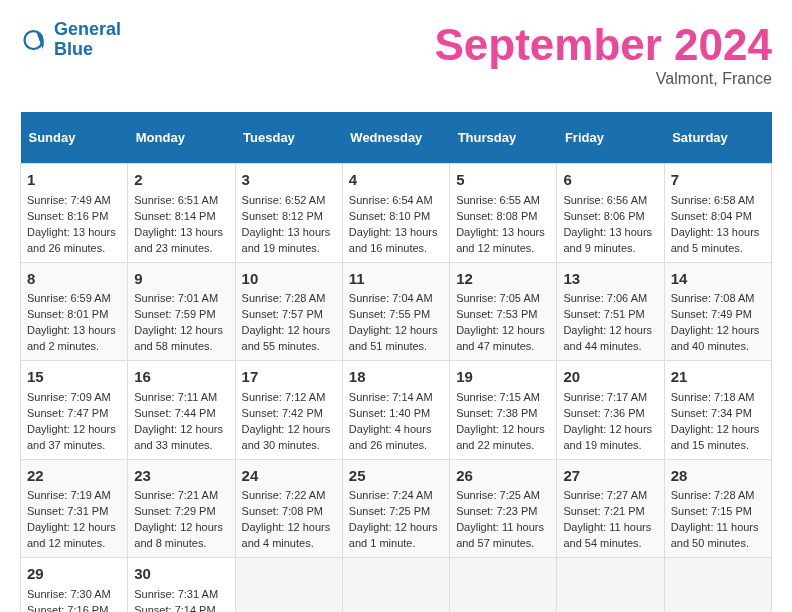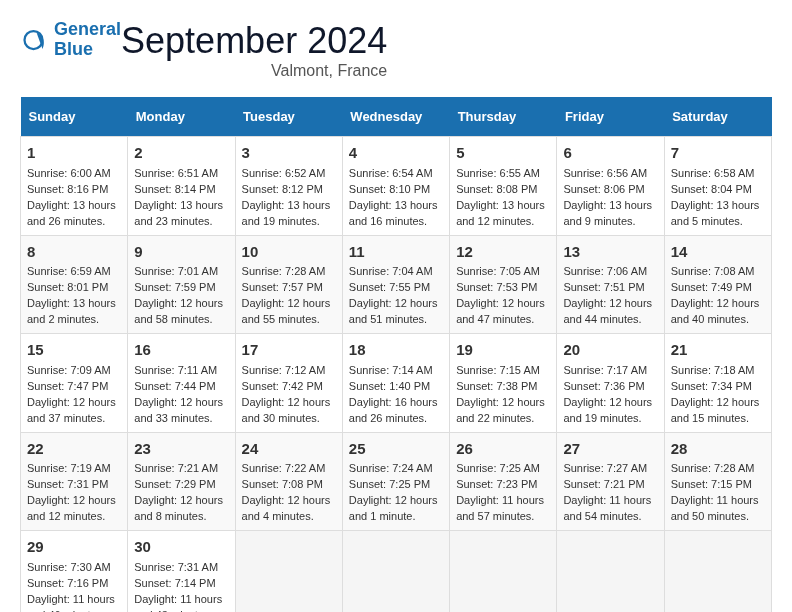--- a/index.html
+++ b/index.html
@@ -5,59 +5,60 @@
     * { box-sizing: border-box; margin: 0; padding: 0; }
     body {
       font-family: Arial, sans-serif;
       background: #fff;
       width: 792px;
       min-height: 612px;
       padding: 20px;
     }
     .header {
       display: flex;
+      justify-content: space-between;
       align-items: flex-start;
-      margin-bottom: 17px;
+      margin-bottom: 24px;
     }
     .logo {
       display: flex;
       align-items: center;
       gap: 4px;
     }
     .logo-text {
       font-size: 18px;
       font-weight: bold;
       color: #333;
       line-height: 1.1;
     }
     .logo-text span { color: #1a6faf; }
     .logo-icon {
       width: 30px;
       height: 30px;
     }
     .title-block { text-align: right; }
     .month-title {
-      font-size: 36px;
-      color: #0f172a;
-      font-weight: normal;
+      font-size: 44px;
+      color: #ec4899;
+      font-weight: bold;
     }
     .location {
       font-size: 16px;
       color: #555;
     }
     table {
       width: 100%;
       border-collapse: collapse;
       font-size: 11px;
     }
     th {
       background-color: #1a6faf;
       color: #fff;
       text-align: left;
-      padding: 12px 8px;
+      padding: 18px 8px;
       font-size: 13px;
       font-weight: bold;
     }
     td {
       border: 1px solid #ddd;
       vertical-align: top;
       padding: 5px 6px;
       width: 14.28%;
       height: 80px;
       color: #333;
@@ -102,42 +103,42 @@
       <th>Monday</th>
       <th>Tuesday</th>
       <th>Wednesday</th>
       <th>Thursday</th>
       <th>Friday</th>
       <th>Saturday</th>
     </tr>
   </thead>
   <tbody id="calendar-body">
   <tr>
-        <td><span class="day-num">1</span><span>Sunrise: 6:00 AM</span><br><span>Sunset: 8:16 PM</span><br><span>Daylight: 13 hours and 26 minutes.</span></td>
+        <td><span class="day-num">1</span><span>Sunrise: 7:49 AM</span><br><span>Sunset: 8:16 PM</span><br><span>Daylight: 13 hours and 26 minutes.</span></td>
         <td><span class="day-num">2</span><span>Sunrise: 6:51 AM</span><br><span>Sunset: 8:14 PM</span><br><span>Daylight: 13 hours and 23 minutes.</span></td>
         <td><span class="day-num">3</span><span>Sunrise: 6:52 AM</span><br><span>Sunset: 8:12 PM</span><br><span>Daylight: 13 hours and 19 minutes.</span></td>
         <td><span class="day-num">4</span><span>Sunrise: 6:54 AM</span><br><span>Sunset: 8:10 PM</span><br><span>Daylight: 13 hours and 16 minutes.</span></td>
         <td><span class="day-num">5</span><span>Sunrise: 6:55 AM</span><br><span>Sunset: 8:08 PM</span><br><span>Daylight: 13 hours and 12 minutes.</span></td>
         <td><span class="day-num">6</span><span>Sunrise: 6:56 AM</span><br><span>Sunset: 8:06 PM</span><br><span>Daylight: 13 hours and 9 minutes.</span></td>
         <td><span class="day-num">7</span><span>Sunrise: 6:58 AM</span><br><span>Sunset: 8:04 PM</span><br><span>Daylight: 13 hours and 5 minutes.</span></td>
       </tr>
       <tr>
         <td><span class="day-num">8</span><span>Sunrise: 6:59 AM</span><br><span>Sunset: 8:01 PM</span><br><span>Daylight: 13 hours and 2 minutes.</span></td>
         <td><span class="day-num">9</span><span>Sunrise: 7:01 AM</span><br><span>Sunset: 7:59 PM</span><br><span>Daylight: 12 hours and 58 minutes.</span></td>
         <td><span class="day-num">10</span><span>Sunrise: 7:28 AM</span><br><span>Sunset: 7:57 PM</span><br><span>Daylight: 12 hours and 55 minutes.</span></td>
         <td><span class="day-num">11</span><span>Sunrise: 7:04 AM</span><br><span>Sunset: 7:55 PM</span><br><span>Daylight: 12 hours and 51 minutes.</span></td>
         <td><span class="day-num">12</span><span>Sunrise: 7:05 AM</span><br><span>Sunset: 7:53 PM</span><br><span>Daylight: 12 hours and 47 minutes.</span></td>
         <td><span class="day-num">13</span><span>Sunrise: 7:06 AM</span><br><span>Sunset: 7:51 PM</span><br><span>Daylight: 12 hours and 44 minutes.</span></td>
         <td><span class="day-num">14</span><span>Sunrise: 7:08 AM</span><br><span>Sunset: 7:49 PM</span><br><span>Daylight: 12 hours and 40 minutes.</span></td>
       </tr>
       <tr>
         <td><span class="day-num">15</span><span>Sunrise: 7:09 AM</span><br><span>Sunset: 7:47 PM</span><br><span>Daylight: 12 hours and 37 minutes.</span></td>
         <td><span class="day-num">16</span><span>Sunrise: 7:11 AM</span><br><span>Sunset: 7:44 PM</span><br><span>Daylight: 12 hours and 33 minutes.</span></td>
         <td><span class="day-num">17</span><span>Sunrise: 7:12 AM</span><br><span>Sunset: 7:42 PM</span><br><span>Daylight: 12 hours and 30 minutes.</span></td>
-        <td><span class="day-num">18</span><span>Sunrise: 7:14 AM</span><br><span>Sunset: 1:40 PM</span><br><span>Daylight: 16 hours and 26 minutes.</span></td>
+        <td><span class="day-num">18</span><span>Sunrise: 7:14 AM</span><br><span>Sunset: 1:40 PM</span><br><span>Daylight: 4 hours and 26 minutes.</span></td>
         <td><span class="day-num">19</span><span>Sunrise: 7:15 AM</span><br><span>Sunset: 7:38 PM</span><br><span>Daylight: 12 hours and 22 minutes.</span></td>
         <td><span class="day-num">20</span><span>Sunrise: 7:17 AM</span><br><span>Sunset: 7:36 PM</span><br><span>Daylight: 12 hours and 19 minutes.</span></td>
         <td><span class="day-num">21</span><span>Sunrise: 7:18 AM</span><br><span>Sunset: 7:34 PM</span><br><span>Daylight: 12 hours and 15 minutes.</span></td>
       </tr>
       <tr>
         <td><span class="day-num">22</span><span>Sunrise: 7:19 AM</span><br><span>Sunset: 7:31 PM</span><br><span>Daylight: 12 hours and 12 minutes.</span></td>
         <td><span class="day-num">23</span><span>Sunrise: 7:21 AM</span><br><span>Sunset: 7:29 PM</span><br><span>Daylight: 12 hours and 8 minutes.</span></td>
         <td><span class="day-num">24</span><span>Sunrise: 7:22 AM</span><br><span>Sunset: 7:08 PM</span><br><span>Daylight: 12 hours and 4 minutes.</span></td>
         <td><span class="day-num">25</span><span>Sunrise: 7:24 AM</span><br><span>Sunset: 7:25 PM</span><br><span>Daylight: 12 hours and 1 minute.</span></td>
         <td><span class="day-num">26</span><span>Sunrise: 7:25 AM</span><br><span>Sunset: 7:23 PM</span><br><span>Daylight: 11 hours and 57 minutes.</span></td>

